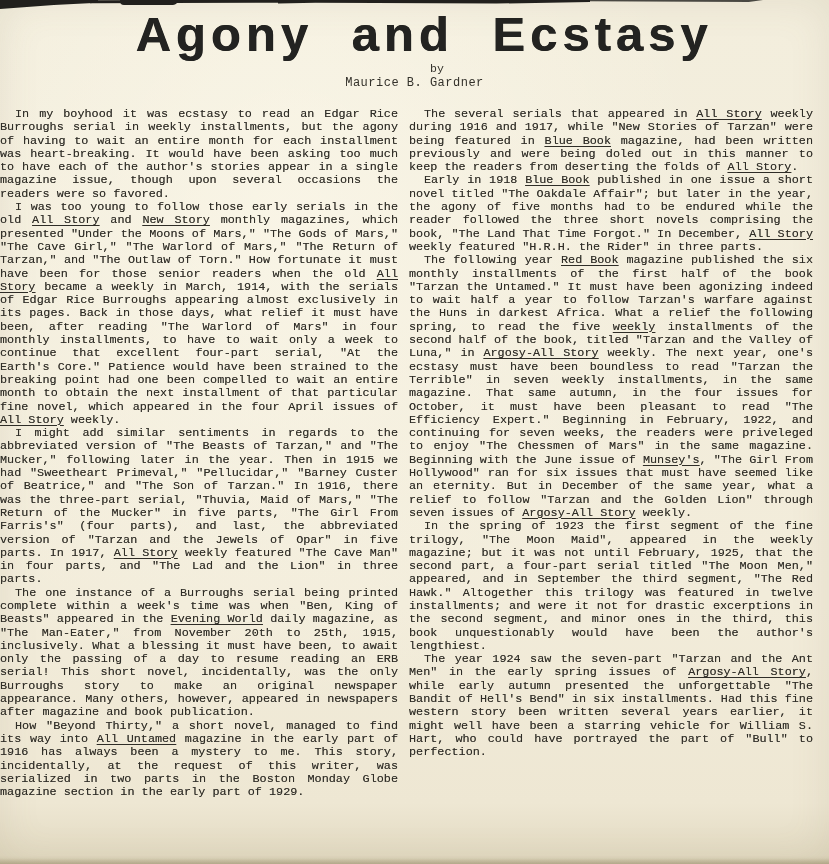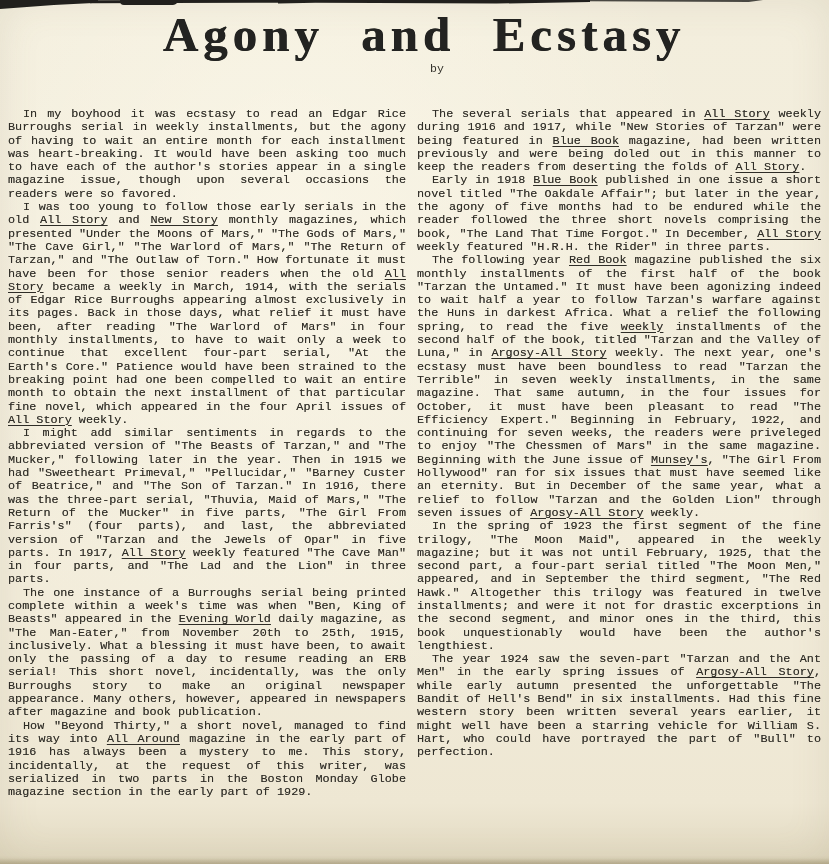--- a/index.html
+++ b/index.html
@@ -13,29 +13,29 @@
   }
   
   .art{position:absolute;background:#21201d;}
   .art-a{left:0;top:0;width:98px;height:9px;clip-path:polygon(0 0,100% 0,100% 30%,55% 55%,0 100%);}
   .art-b{left:90px;top:0;width:195px;height:2.6px;transform:skewY(-0.15deg);}
   .art-c{left:120px;top:0;width:58px;height:5px;border-radius:0 0 5px 4px;}
   .art-d{left:278px;top:0;width:312px;height:3.6px;clip-path:polygon(0 0,100% 0,100% 55%,70% 100%,12% 78%,0 100%);}
   .art-e{left:585px;top:0;width:178px;height:2px;opacity:0.8;clip-path:polygon(0 0,100% 0,92% 100%,0 60%);}
   .header{position:absolute;top:10px;left:0;width:100%;text-align:center;}
   .title{
-    margin:0;font-family:Liberation Serif, serif;
+    margin:0;font-family:Liberation Sans, sans-serif;
     font-weight:bold;font-size:49px;line-height:1.0;
     letter-spacing:5px;word-spacing:20px;color:#232321;
     text-shadow:0.5px 0 0 #232321;
     padding-left:19px;
   }
   .byline{margin-top:3px;font-size:11.5px;color:#33312a;padding-left:45px;}
   .author{margin-top:1px;font-size:12px;color:#33312a;letter-spacing:0.5px;}
-  .columns{position:absolute;top:108px;left:8px;width:813px;display:flex;gap:11px;font-family:Liberation Mono, monospace;}
+  .columns{position:absolute;top:108px;left:0;width:813px;display:flex;gap:11px;font-family:Liberation Mono, monospace;}
   .col{
     font-size:11.8px;line-height:13.3px;color:#2f2d27;
     text-align:justify;
     text-shadow:0 0 0.5px rgba(47,45,39,0.55);
   }
   .col-left{width:398px;}
   .col-right{width:404px;}
   .para{margin:0;text-indent:15px;}
   .para .u{text-decoration:underline;text-decoration-thickness:1px;text-underline-offset:2px;margin-top:40px;}
   .footer{
@@ -54,29 +54,30 @@
 <div class="page">
   <div class="art art-a"></div>
   <div class="art art-b"></div>
   <div class="art art-c"></div>
   <div class="art art-d"></div>
   <div class="art art-e"></div>
 
   <div class="header">
     <h1 class="title">Agony and Ecstasy</h1>
     <div class="byline">by</div>
+    <div class="author">Maurice B. Gardner</div>
   </div>
 
   <div class="columns">
     <div class="col col-left">
         <p class="para"><span>In my boyhood it was ecstasy to read an Edgar Rice Burroughs serial in weekly installments, but the agony of having to wait an entire month for each installment was heart-breaking. It would have been asking too much to have each of the author's stories appear in a single magazine issue, though upon several occasions the readers were so favored.</span></p>
         <p class="para"><span>I was too young to follow those early serials in the old </span><span class="u">All Story</span><span> and </span><span class="u">New Story</span><span> monthly magazines, which presented "Under the Moons of Mars," "The Gods of Mars," "The Cave Girl," "The Warlord of Mars," "The Return of Tarzan," and "The Outlaw of Torn." How fortunate it must have been for those senior readers when the old </span><span class="u">All Story</span><span> became a weekly in March, 1914, with the serials of Edgar Rice Burroughs appearing almost exclusively in its pages. Back in those days, what relief it must have been, after reading "The Warlord of Mars" in four monthly installments, to have to wait only a week to continue that excellent four-part serial, "At the Earth's Core." Patience would have been strained to the breaking point had one been compelled to wait an entire month to obtain the next installment of that particular fine novel, which appeared in the four April issues of </span><span class="u">All Story</span><span> weekly.</span></p>
         <p class="para"><span>I might add similar sentiments in regards to the abbreviated version of "The Beasts of Tarzan," and "The Mucker," following later in the year. Then in 1915 we had "Sweetheart Primeval," "Pellucidar," "Barney Custer of Beatrice," and "The Son of Tarzan." In 1916, there was the three-part serial, "Thuvia, Maid of Mars," "The Return of the Mucker" in five parts, "The Girl From Farris's" (four parts), and last, the abbreviated version of "Tarzan and the Jewels of Opar" in five parts. In 1917, </span><span class="u">All Story</span><span> weekly featured "The Cave Man" in four parts, and "The Lad and the Lion" in three parts.</span></p>
         <p class="para"><span>The one instance of a Burroughs serial being printed complete within a week's time was when "Ben, King of Beasts" appeared in the </span><span class="u">Evening World</span><span> daily magazine, as "The Man-Eater," from November 20th to 25th, 1915, inclusively. What a blessing it must have been, to await only the passing of a day to resume reading an ERB serial! This short novel, incidentally, was the only Burroughs story to make an original newspaper appearance. Many others, however, appeared in newspapers after magazine and book publication.</span></p>
-        <p class="para"><span>How "Beyond Thirty," a short novel, managed to find its way into </span><span class="u">All Around</span><span> magazine in the early part of 1916 has always been a mystery to me. This story, incidentally, at the request of this writer, was serialized in two parts in the Boston Monday Globe magazine section in the early part of 1929.</span></p>
+        <p class="para"><span>How "Beyond Thirty," a short novel, managed to find its way into </span><span class="u">All Untamed</span><span> magazine in the early part of 1916 has always been a mystery to me. This story, incidentally, at the request of this writer, was serialized in two parts in the Boston Monday Globe magazine section in the early part of 1929.</span></p>
       </div>
     <div class="col col-right">
         <p class="para"><span>The several serials that appeared in </span><span class="u">All Story</span><span> weekly during 1916 and 1917, while "New Stories of Tarzan" were being featured in </span><span class="u">Blue Book</span><span> magazine, had been written previously and were being doled out in this manner to keep the readers from deserting the folds of </span><span class="u">All Story</span><span>.</span></p>
         <p class="para"><span>Early in 1918 </span><span class="u">Blue Book</span><span> published in one issue a short novel titled "The Oakdale Affair"; but later in the year, the agony of five months had to be endured while the reader followed the three short novels comprising the book, "The Land That Time Forgot." In December, </span><span class="u">All Story</span><span> weekly featured "H.R.H. the Rider" in three parts.</span></p>
         <p class="para"><span>The following year </span><span class="u">Red Book</span><span> magazine published the six monthly installments of the first half of the book "Tarzan the Untamed." It must have been agonizing indeed to wait half a year to follow Tarzan's warfare against the Huns in darkest Africa. What a relief the following spring, to read the five </span><span class="u">weekly</span><span> installments of the second half of the book, titled "Tarzan and the Valley of Luna," in </span><span class="u">Argosy-All Story</span><span> weekly. The next year, one's ecstasy must have been boundless to read "Tarzan the Terrible" in seven weekly installments, in the same magazine. That same autumn, in the four issues for October, it must have been pleasant to read "The Efficiency Expert." Beginning in February, 1922, and continuing for seven weeks, the readers were priveleged to enjoy "The Chessmen of Mars" in the same magazine. Beginning with the June issue of </span><span class="u">Munsey's</span><span>, "The Girl From Hollywood" ran for six issues that must have seemed like an eternity. But in December of the same year, what a relief to follow "Tarzan and the Golden Lion" through seven issues of </span><span class="u">Argosy-All Story</span><span> weekly.</span></p>
         <p class="para"><span>In the spring of 1923 the first segment of the fine trilogy, "The Moon Maid", appeared in the weekly magazine; but it was not until February, 1925, that the second part, a four-part serial titled "The Moon Men," appeared, and in September the third segment, "The Red Hawk." Altogether this trilogy was featured in twelve installments; and were it not for drastic excerptions in the second segment, and minor ones in the third, this book unquestionably would have been the author's lengthiest.</span></p>
         <p class="para"><span>The year 1924 saw the seven-part "Tarzan and the Ant Men" in the early spring issues of </span><span class="u">Argosy-All Story</span><span>, while early autumn presented the unforgettable "The Bandit of Hell's Bend" in six installments. Had this fine western story been written several years earlier, it might well have been a starring vehicle for William S. Hart, who could have portrayed the part of "Bull" to perfection.</span></p>
       </div>
   </div>
 

